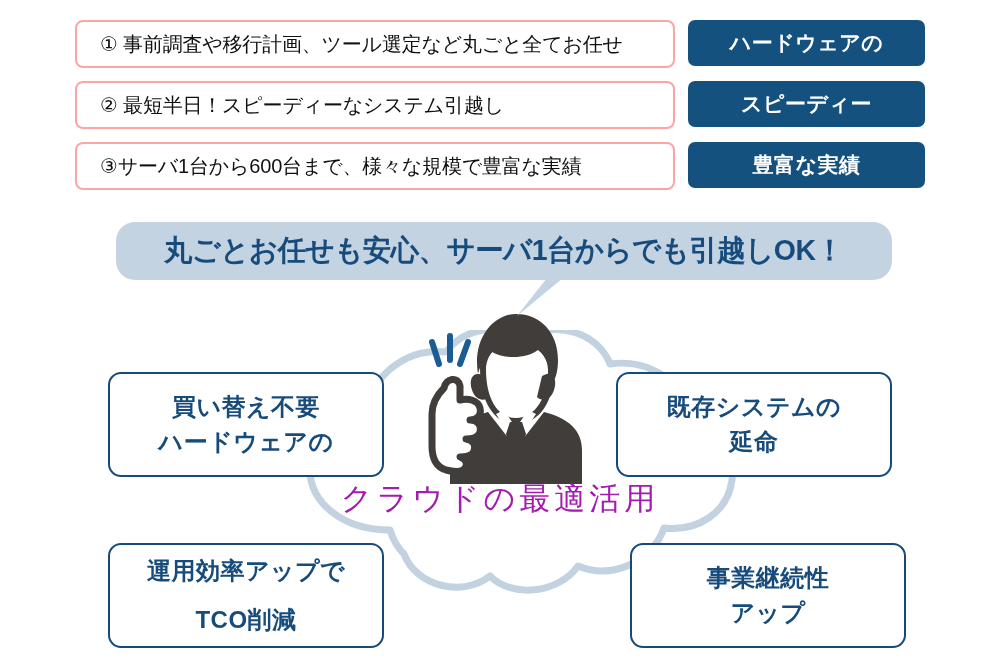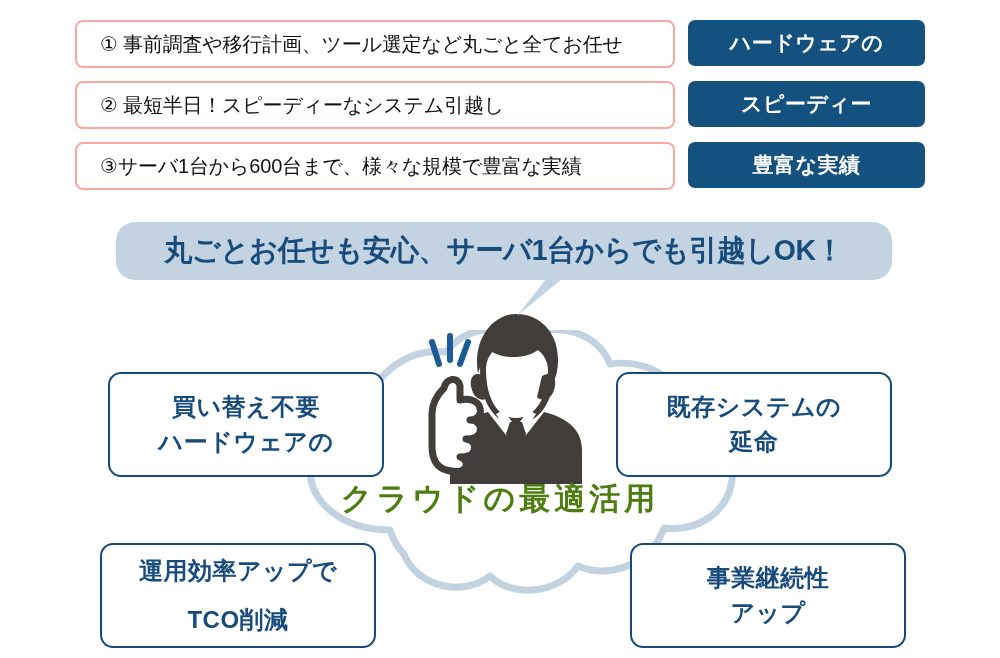--- a/index.html
+++ b/index.html
@@ -129,22 +129,22 @@
     position: absolute;
     left: 300px;
     top: 476px;
     width: 400px;
     height: 46px;
     display: flex;
     align-items: center;
     justify-content: center;
     z-index: 4;
     font-size: 31px;
-    font-weight: bold;
-    color: #4d7c0f;
+    font-weight: normal;
+    color: #a21caf;
     letter-spacing: 4px;
     white-space: nowrap;
   }
 
   
   .benefit-box {
     position: absolute;
     box-sizing: border-box;
     width: 276px;
     height: 105px;
@@ -158,21 +158,21 @@
     z-index: 4;
     color: #174b7c;
     font-size: 24px;
     font-weight: bold;
     line-height: 1.42;
     letter-spacing: 0.5px;
     white-space: nowrap;
   }
   .benefit-box.tl { left: 108px;  top: 372px; }
   .benefit-box.tr { left: 616px;  top: 372px; }
-  .benefit-box.bl { left: 100px;  top: 543px; gap: 15px; }
+  .benefit-box.bl { left: 108px;  top: 543px; gap: 15px; }
   .benefit-box.br { left: 616px;  top: 543px; margin-left: 14px; }
   .benefit-line { display: block; }
 </style>
 </head>
 <body>
 
 <div id="feature-rows">
 
   <div class="feature-row r0">
     <div class="feature-statement">① 事前調査や移行計画、ツール選定など丸ごと全てお任せ</div>

